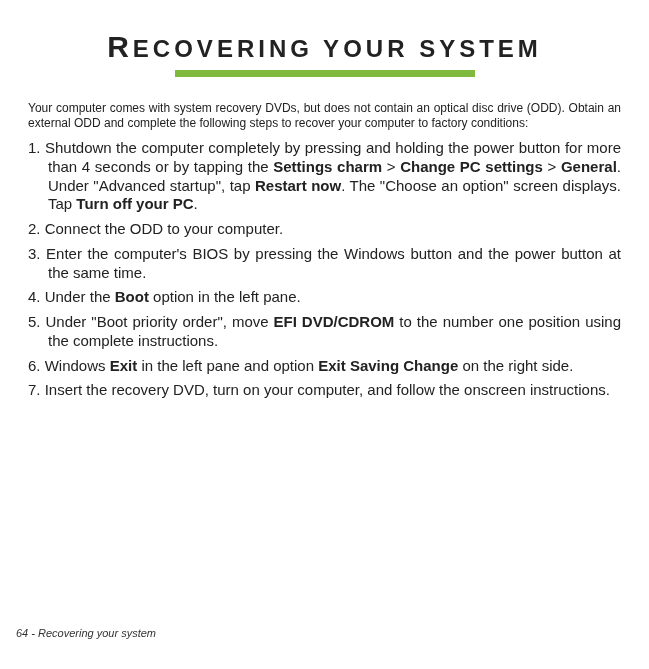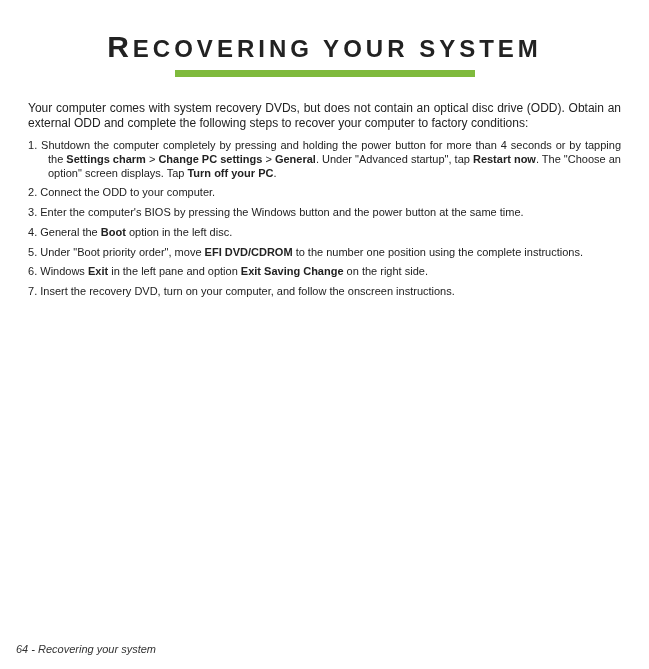--- a/index.html
+++ b/index.html
@@ -43,35 +43,35 @@
     margin: 0 0 8px 0;
   }
   ol.steps {
     list-style: none;
     margin: 0;
     padding: 0;
     counter-reset: step;
   }
   ol.steps > li {
     counter-increment: step;
-    font-size: 11px;
+    font-size: 15px;
     line-height: 1.25;
     text-align: justify;
     padding-left: 20px;
     text-indent: -20px;
     margin: 0 0 6px 0;
   }
   ol.steps > li::before {
     content: counter(step) ". ";
   }
   .b { font-weight: bold; }
   .footer {
     position: absolute;
     left: 16px;
-    bottom: 14px;
+    bottom: 30px;
     font-size: 11px;
     font-style: italic;
     color: #333;
   }
 </style>
 </head>
 <body>
 
 <div class="page">
 
@@ -80,20 +80,20 @@
   </h1>
 
   <div class="rule"></div>
 
   <p class="intro">Your computer comes with system recovery DVDs, but does not contain an optical disc drive (ODD). Obtain an external ODD and complete the following steps to recover your computer to factory conditions:</p>
 
   <ol class="steps">
       <li><span>Shutdown the computer completely by pressing and holding the power button for more than 4 seconds or by tapping the </span><span class="b">Settings charm</span><span> &gt; </span><span class="b">Change PC settings</span><span> &gt; </span><span class="b">General</span><span>. Under "Advanced startup", tap </span><span class="b">Restart now</span><span>. The "Choose an option" screen displays. Tap </span><span class="b">Turn off your PC</span><span>.</span></li>
       <li><span>Connect the ODD to your computer.</span></li>
       <li><span>Enter the computer's BIOS by pressing the Windows button and the power button at the same time.</span></li>
-      <li><span>General the </span><span class="b">Boot</span><span> option in the left disc.</span></li>
+      <li><span>Under the </span><span class="b">Boot</span><span> option in the left pane.</span></li>
       <li><span>Under "Boot priority order", move </span><span class="b">EFI DVD/CDROM</span><span> to the number one position using the complete instructions.</span></li>
       <li><span>Windows </span><span class="b">Exit</span><span> in the left pane and option </span><span class="b">Exit Saving Change</span><span> on the right side.</span></li>
       <li><span>Insert the recovery DVD, turn on your computer, and follow the onscreen instructions.</span></li>
     </ol>
 
   <div class="footer">64 - Recovering your system</div>
 </div>
 
 </body></html>

